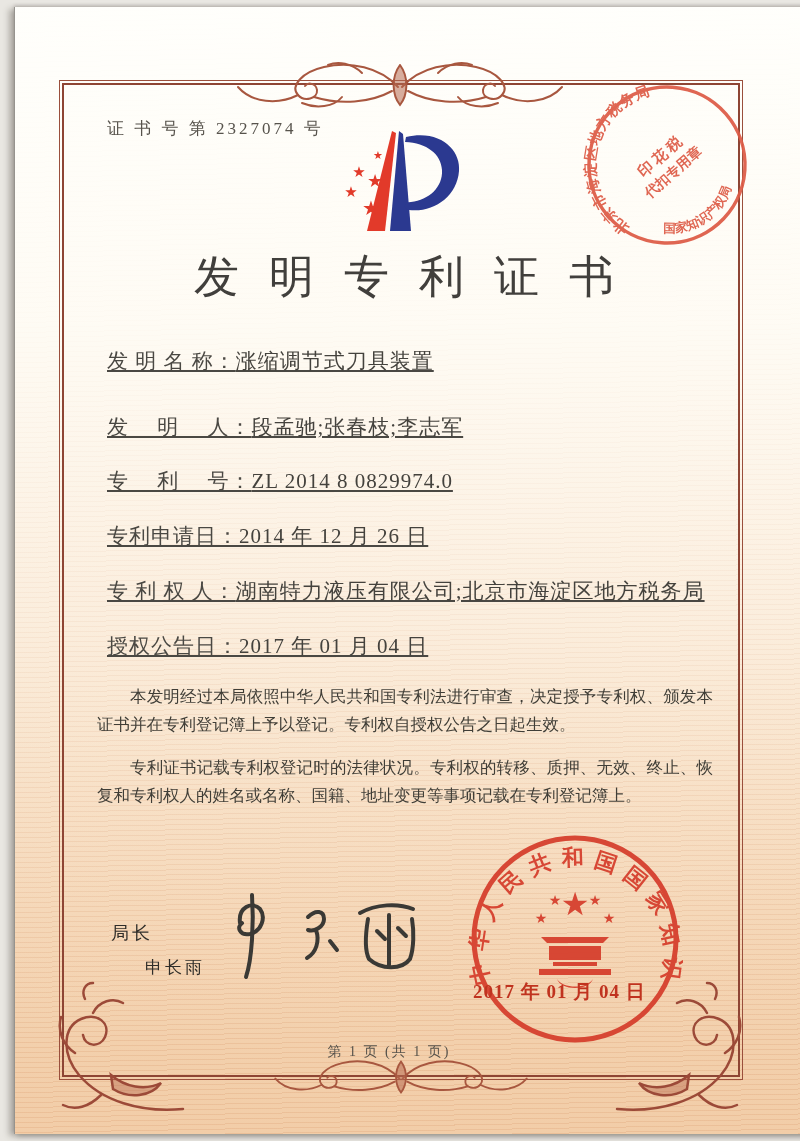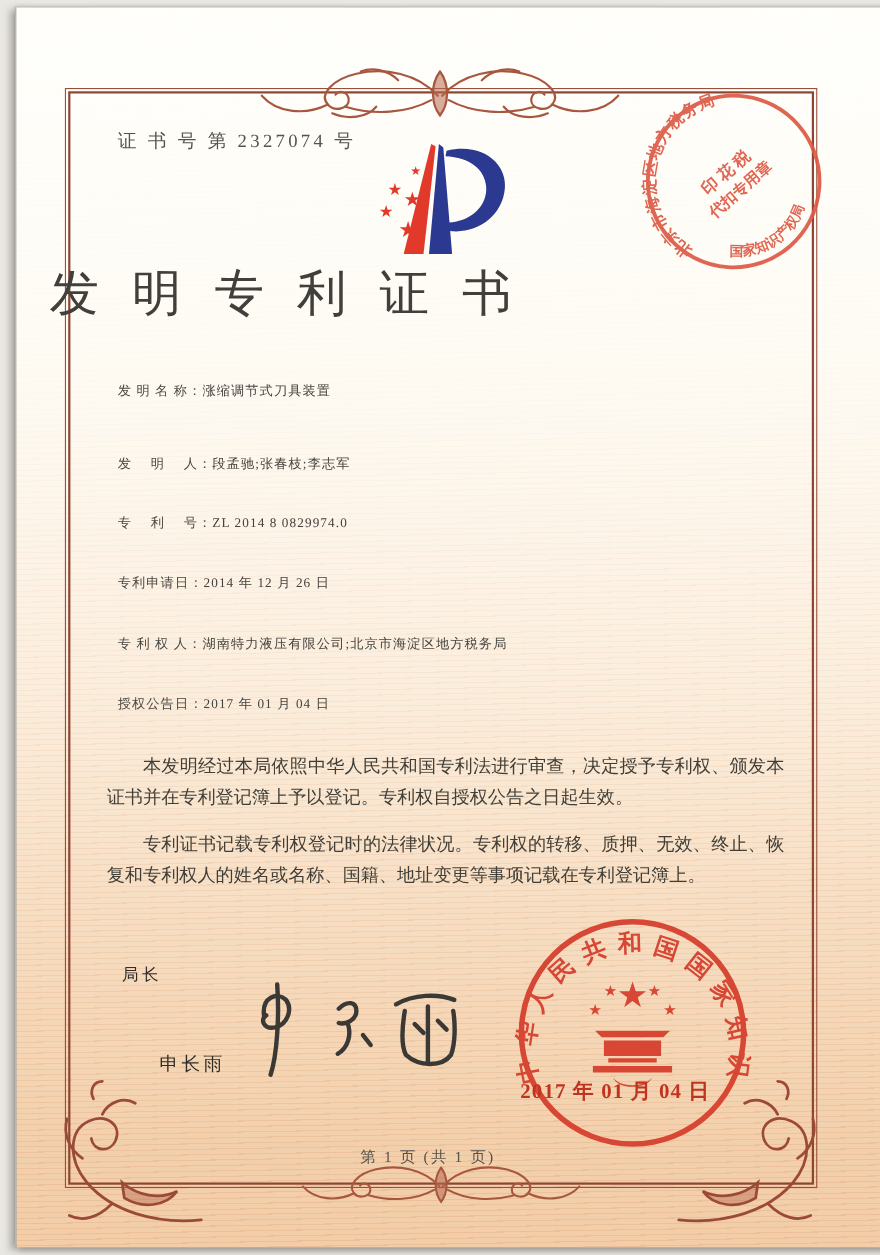--- a/index.html
+++ b/index.html
@@ -34,36 +34,36 @@
   .cert-no{
     position:absolute;left:92px;top:110px;
     font-size:17px;letter-spacing:3px;color:#57534c;
   }
   .tax-stamp{
     position:absolute;left:560px;top:66px;width:184px;height:184px;
     transform:rotate(-41deg);opacity:.92;
   }
   .logo{position:absolute;left:296px;top:120px;width:190px;height:112px;}
   .title{
-    position:absolute;left:0;top:230px;width:778px;
-    text-align:left;font-size:45px;font-weight:500;color:#413f3c;
+    position:absolute;left:0;top:240px;width:778px;
+    text-align:center;font-size:45px;font-weight:500;color:#413f3c;
     letter-spacing:30px;text-indent:30px;
   }
   .fields{position:absolute;left:92px;top:0;width:620px;}
   .field-row{position:absolute;left:0;white-space:nowrap;
-    font-size:12px;color:#4a4843;letter-spacing:1px;}
+    font-size:21px;color:#4a4843;letter-spacing:1px;text-decoration:underline;}
   .field-row .label{color:#4a4843;}
   .field-row .value{color:#44423d;}
   .row0{top:340px}.row1{top:406px}.row2{top:460px}.row3{top:515px}.row4{top:570px}.row5{top:625px}
   .body-text{
     position:absolute;left:66px;top:660px;width:648px;
     font-size:16.5px;line-height:27.5px;color:#403e37;text-align:justify;
   }
   .body-text p{margin:16px;text-indent:2em;}
-  .signer-title{position:absolute;left:96px;top:870px;font-size:15px;letter-spacing:3px;color:#2f2d29;}
+  .signer-title{position:absolute;left:96px;top:914px;font-size:18px;letter-spacing:3px;color:#2f2d29;}
   .signer-name{position:absolute;left:96px;top:949px;font-size:17px;letter-spacing:3px;color:#2f2d29;margin-left:34px;}
   .signature{position:absolute;left:195px;top:876px;width:235px;height:110px;}
   .seal{position:absolute;left:452px;top:824px;width:216px;height:216px;opacity:.95;}
   .seal-date{
     position:absolute;left:458px;top:972px;width:220px;
     font-size:19px;font-weight:600;color:#c0331f;letter-spacing:1px;white-space:nowrap;
   }
   .footer{
     position:absolute;left:0;top:1036px;width:748px;text-align:center;
     font-size:14px;letter-spacing:2px;color:#55514a;

